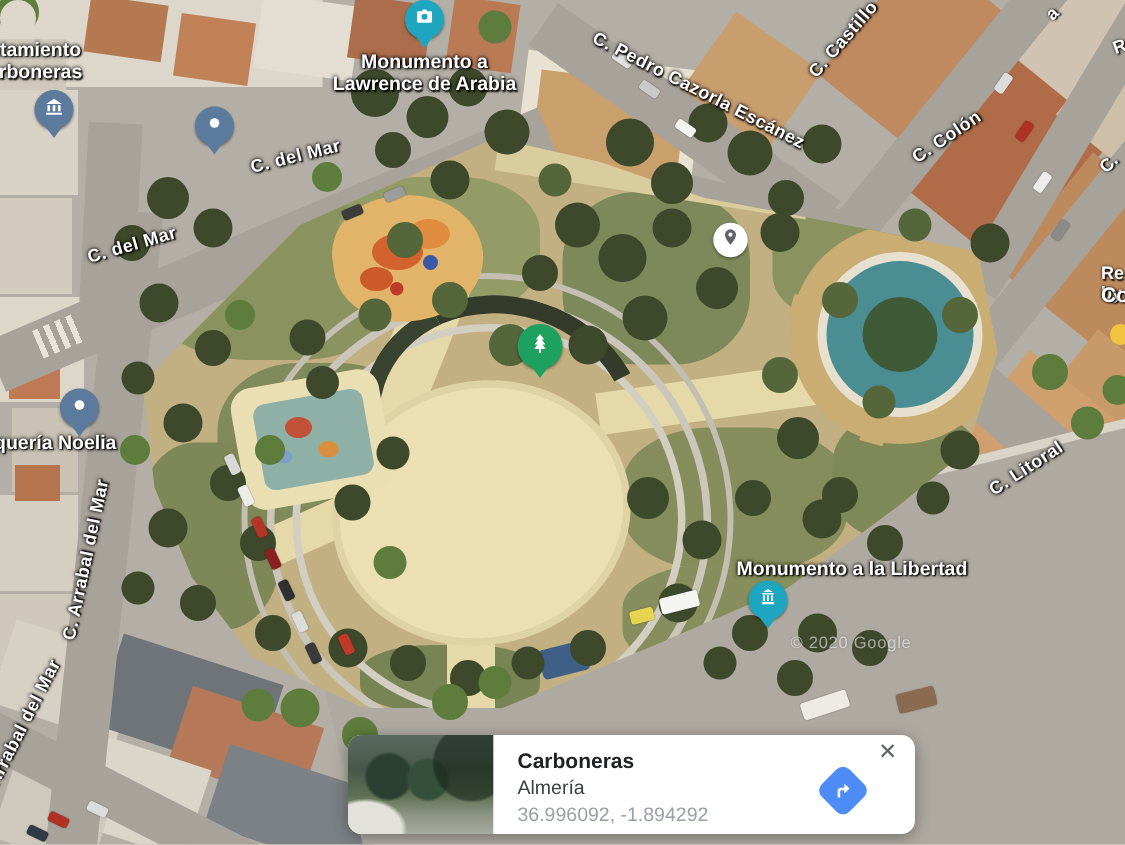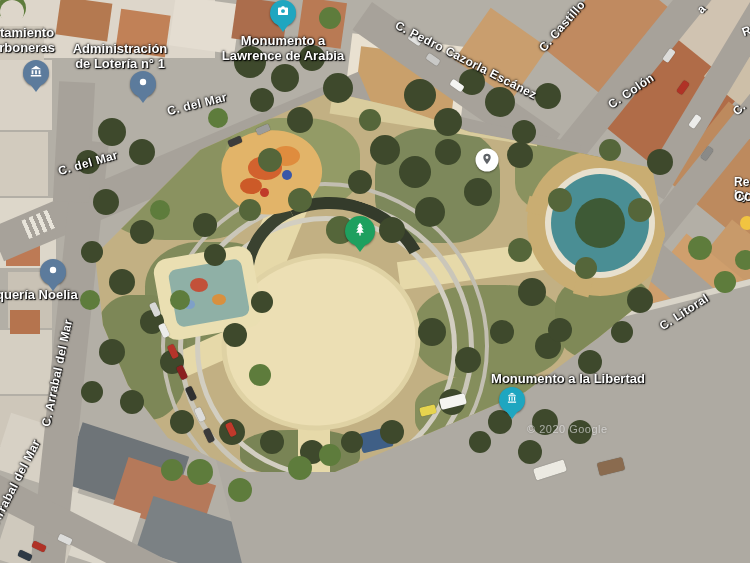--- a/index.html
+++ b/index.html
@@ -208,22 +208,20 @@
 arboneras</div>
 
   <div class="marker" style="left:143px;top:103px">
     <div class="balloon" style="background:#5c7b9c">
       <span><svg width="14" height="14" viewBox="0 0 24 24">
             <circle cx="12" cy="12" r="5.5" fill="#fff"></circle>
           </svg></span>
     </div>
     <div class="tail" style="border-top-color:#5c7b9c"></div>
   </div>
-  <div class="poilabel" style="left:120px;top:42px;transform:translate(-50%,0)">Administración
-de Lotería n° 1</div>
 
   <div class="marker" style="left:283px;top:32px">
     <div class="balloon" style="background:#1ea6c0">
       <span><svg width="14" height="14" viewBox="0 0 24 24">
             <path fill="#fff" d="M8.8 6l1.3-2h3.8l1.3 2H19a1.6 1.6 0 0 1 1.6 1.6v9.8A1.6 1.6 0 0 1 19 19H5a1.6 1.6 0 0 1-1.6-1.6V7.6A1.6 1.6 0 0 1 5 6h3.8z"></path>
             <circle cx="12" cy="12.2" r="3.4" fill="#1ea6c0"></circle>
           </svg></span>
     </div>
     <div class="tail" style="border-top-color:#1ea6c0"></div>
   </div>
@@ -258,14 +256,28 @@
   <div class="marker" style="left:512px;top:419px">
     <div class="balloon" style="background:#1ea6c0">
       <span><svg width="14" height="14" viewBox="0 0 24 24" fill="#fff">
             <path d="M12 2.8l5.5 3.4h-11L12 2.8zM5.5 7.4h13V9h-13V7.4zM6.5 10h2v6.5h-2V10zm4.5 0h2v6.5h-2V10zm4.5 0h2v6.5h-2V10zM5 17.8h14v2.4H5v-2.4z"></path>
           </svg></span>
     </div>
     <div class="tail" style="border-top-color:#1ea6c0"></div>
   </div>
   <div class="poilabel" style="left:568px;top:372px;transform:translate(-50%,0)">Monumento a la Libertad</div>
 
+  <div class="card">
+    <div class="thumb"></div>
+    <div class="ctitle">Carboneras</div>
+    <div class="csub">Almería</div>
+    <div class="ccoord">36.996092, -1.894292</div>
+    <div class="cclose">✕</div>
+    <div class="diamond">
+      <span style="transform:rotate(-45deg);display:flex">
+          <svg width="16" height="16" viewBox="0 0 24 24" fill="#fff">
+            <path d="M13.3 5.2l5.4 4.9-5.4 4.9v-3.3h-3.1a1 1 0 0 0-1 1V19H6.6v-6.3a3.4 3.4 0 0 1 3.4-3.4h3.3V5.2z"></path>
+          </svg>
+        </span>
+    </div>
+  </div>
 
 </div>
 
 </body></html>

